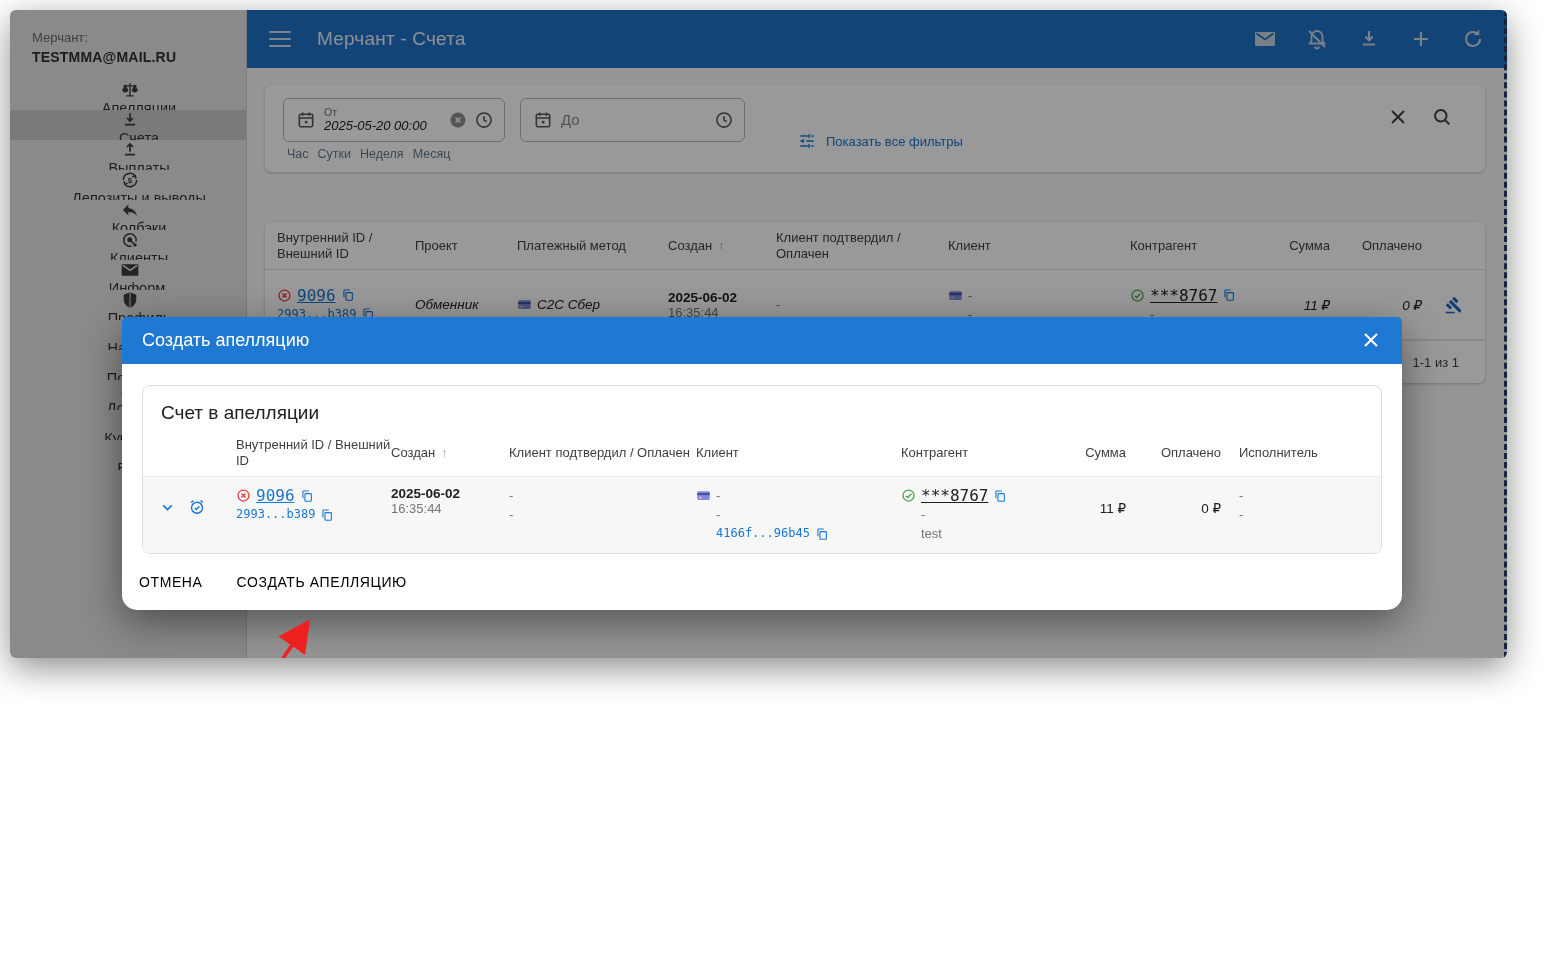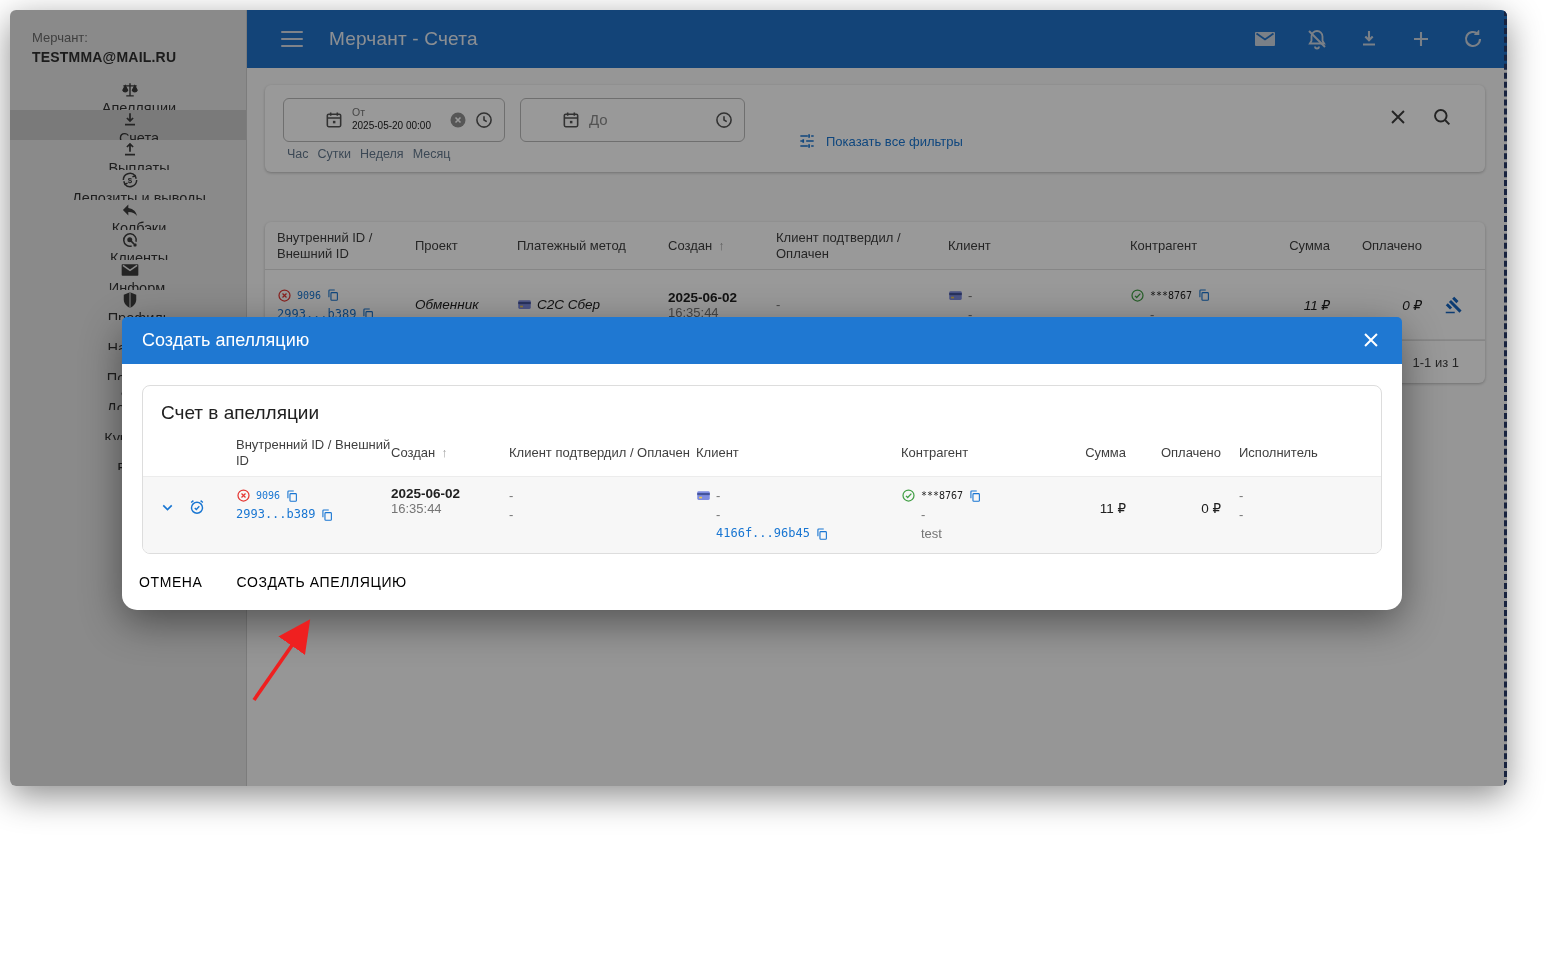--- a/index.html
+++ b/index.html
@@ -1,46 +1,46 @@
 <!DOCTYPE html>
 <html><head>
 <meta charset="utf-8">
 <style>
   * { margin:0; padding:0; box-sizing:border-box; }
   html,body { width:1556px; height:967px; background:#fff; font-family:"Liberation Sans","DejaVu Sans",sans-serif; overflow:hidden; }
-  .window { position:absolute; left:10px; top:10px; width:1497px; height:776px; background:#fafafa;
+  .window { position:absolute; left:10px; top:10px; width:1497px; height:648px; background:#fafafa;
             border-radius:6px; box-shadow:0 10px 35px rgba(0,0,0,.45); overflow:hidden; }
   
   .sidebar { position:absolute; left:0; top:0; width:237px; height:100%; background:#e7e7e7; border-right:1px solid #cfcfcf; z-index:10; }
   .sb-head { padding:20px 0 0 22px; }
   .sb-merchant { font-size:13px; color:#6b6b6b; }
   .sb-email { font-size:14px; font-weight:bold; color:#2f2f2f; margin-top:4px; letter-spacing:.2px; }
   .nav { position:absolute; top:70px; left:0; right:0; }
   .nav-item { height:30px; display:flex; align-items:center; padding-left:22px; cursor:pointer;flex-direction:column; }
   .nav-item.selected { background:#cccccc; }
   .nav-ic { width:20px; height:20px; margin-right:18px; color:#3d3d3d; flex:0 0 20px; }
   .nav-label { font-size:14.5px; color:#333; white-space:nowrap; overflow:hidden; }
   
   .main { position:absolute; left:237px; top:0; right:0; bottom:0; }
-  .appbar { position:absolute; left:0; top:0; right:0; height:58px; background:#2072c8; display:flex; align-items:center; z-index:5;padding-left:12px; }
+  .appbar { position:absolute; left:0; top:0; right:0; height:58px; background:#2072c8; display:flex; align-items:center; z-index:5; }
   .hamburger { width:22px; height:16px; margin-left:22px; display:flex; flex-direction:column; justify-content:space-between; cursor:pointer; }
   .hamburger i { display:block; height:2.4px; background:#d4dbe6; border-radius:1px; }
   .appbar-title { color:#e9eef5; font-size:19px; font-weight:500; margin-left:26px; letter-spacing:.2px; }
   .appbar-icons { position:absolute; right:22px; top:0; height:58px; display:flex; align-items:center; gap:28px; }
   .abicon { width:24px; height:24px; color:#ccd5e2; cursor:pointer; }
   
   .card { position:absolute; background:#fff; border-radius:6px; box-shadow:0 1px 3px rgba(0,0,0,.25); }
   .filter-card { left:18px; top:17px; width:1220px; height:87px; }
-  .date-input { position:absolute; top:13px; height:44px; border:1px solid #b9b9b9; border-radius:6px; display:flex; align-items:center;padding-left:28px; }
+  .date-input { position:absolute; top:13px; height:44px; border:1px solid #b9b9b9; border-radius:6px; display:flex; align-items:center; }
   .di-from { left:18px; width:222px; }
   .di-to { left:255px; width:225px; }
   .di-cal { width:20px; height:20px; color:#555; margin:0 8px 0 12px; flex:0 0 20px; }
   .di-texts { flex:1; min-width:0; }
   .di-label { font-size:10.5px; color:#757575; line-height:11px; }
-  .di-value { font-size:10px; color:#212121; line-height:16px; white-space:nowrap; }
+  .di-value { font-size:13px; color:#212121; line-height:16px; white-space:nowrap;font-style:italic; }
   .di-placeholder { font-size:15px; color:#8a8a8a; }
   .di-clear { width:20px; height:20px; margin-right:6px; cursor:pointer; flex:0 0 20px; }
   .di-clock { width:20px; height:20px; color:#555; margin-right:10px; cursor:pointer; flex:0 0 20px; }
   .quick { position:absolute; left:22px; top:62px; display:flex; gap:9px; }
   .quick span { font-size:12.5px; color:#64798e; cursor:pointer; }
   .show-filters { position:absolute; left:532px; top:22px; display:flex; align-items:center; gap:9px; color:#1976d2; cursor:pointer; }
   .show-filters .tico { width:20px; height:20px; }
   .show-filters span { font-size:13px;margin-top:24px; }
   .fc-x { position:absolute; left:1122px; top:21px; width:22px; height:22px; color:#3c3c3c; cursor:pointer; }
   .fc-search { position:absolute; left:1166px; top:21px; width:22px; height:22px; color:#3c3c3c; cursor:pointer; }
@@ -49,21 +49,21 @@
   .t-head, .t-row { display:flex; align-items:center; padding-left:12px; }
   .t-head { height:48px; border-bottom:1px solid #e0e0e0; }
   .th { font-size:13px; color:#3f3f3f; font-weight:500; line-height:16px; }
   .t-row { height:70px; border-bottom:1px solid #e8e8e8; cursor:pointer; }
   .c-id{width:138px;} .c-prj{width:102px;} .c-met{width:151px;} .c-cre{width:108px;}
   .c-cnf{width:172px;} .c-cli{width:182px;} .c-cp{width:155px;}
   .c-sum{width:45px;text-align:right;} .c-paid{width:92px;text-align:right;}
   .c-act{flex:1;display:flex;justify-content:center;}
   .sort-ic { color:#9e9e9e; font-size:13px; margin-left:6px; }
   .line { display:flex; align-items:center; gap:5px; line-height:19px; }
-  .idlink { color:#1976d2; font-size:10px; font-weight:500; font-family:"DejaVu Sans Mono",monospace; }
+  .idlink { color:#1976d2; font-size:16px; font-weight:500; font-family:"DejaVu Sans Mono",monospace;text-decoration:underline; }
   .mono { color:#1976d2; font-size:12px; font-family:"DejaVu Sans Mono",monospace; }
   .cellmain { font-size:13.5px; color:#212121;font-style:italic; }
   .date1 { font-size:13.5px; font-weight:bold; color:#212121; }
   .date2 { font-size:13px; color:#757575; }
   .dash { font-size:13px; color:#757575; }
   .s-ic{width:15px;height:15px;flex:0 0 15px;} .cp-ic{width:14px;height:14px;color:#1976d2;cursor:pointer;flex:0 0 14px;}
   .t-foot { position:absolute; bottom:0; left:0; right:0; height:43px; border-top:1px solid #e0e0e0; display:flex; align-items:center; justify-content:flex-end; padding-right:26px; font-size:13px; color:#3f3f3f; }
   
   .overlay { position:absolute; inset:0; background:rgba(0,0,0,.40); z-index:40; }
   .edge-dash { position:absolute; top:0; bottom:0; right:0; width:0; border-right:3px dashed #18233f; z-index:45; }

